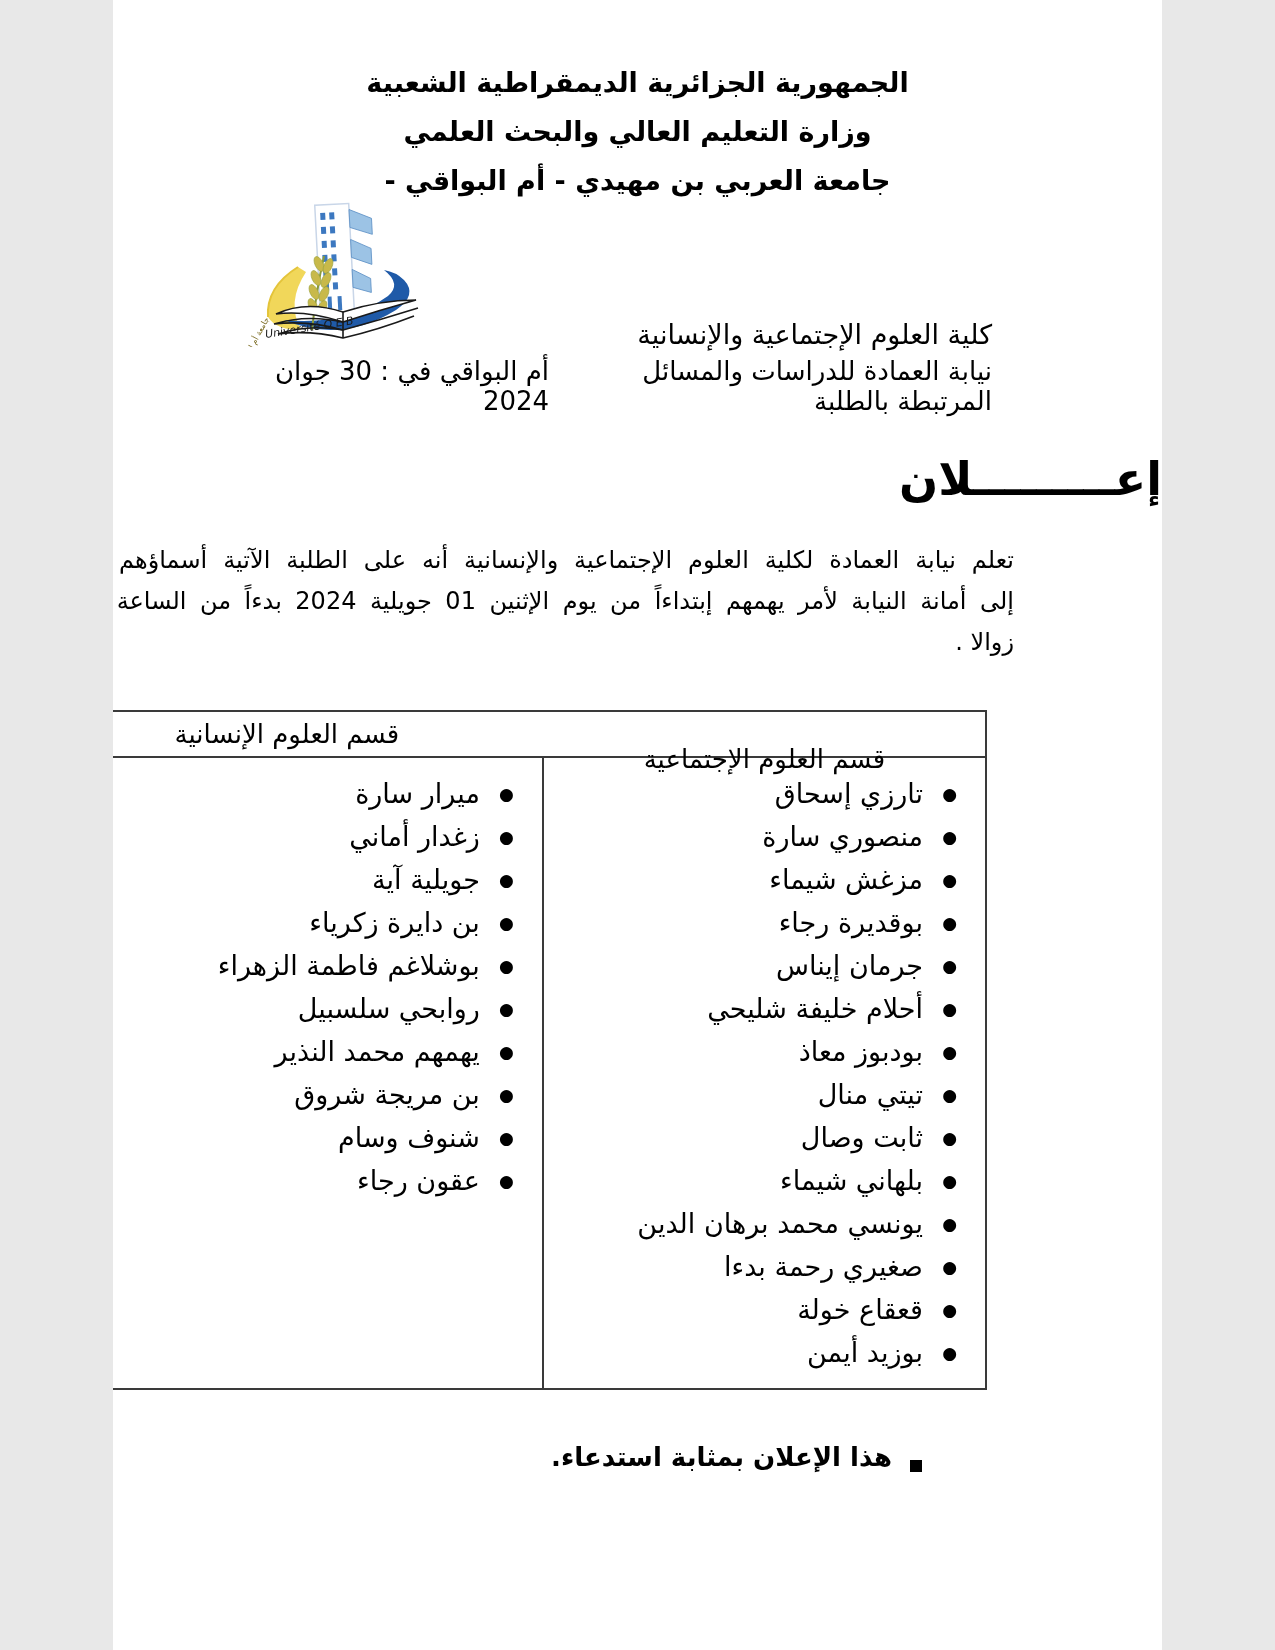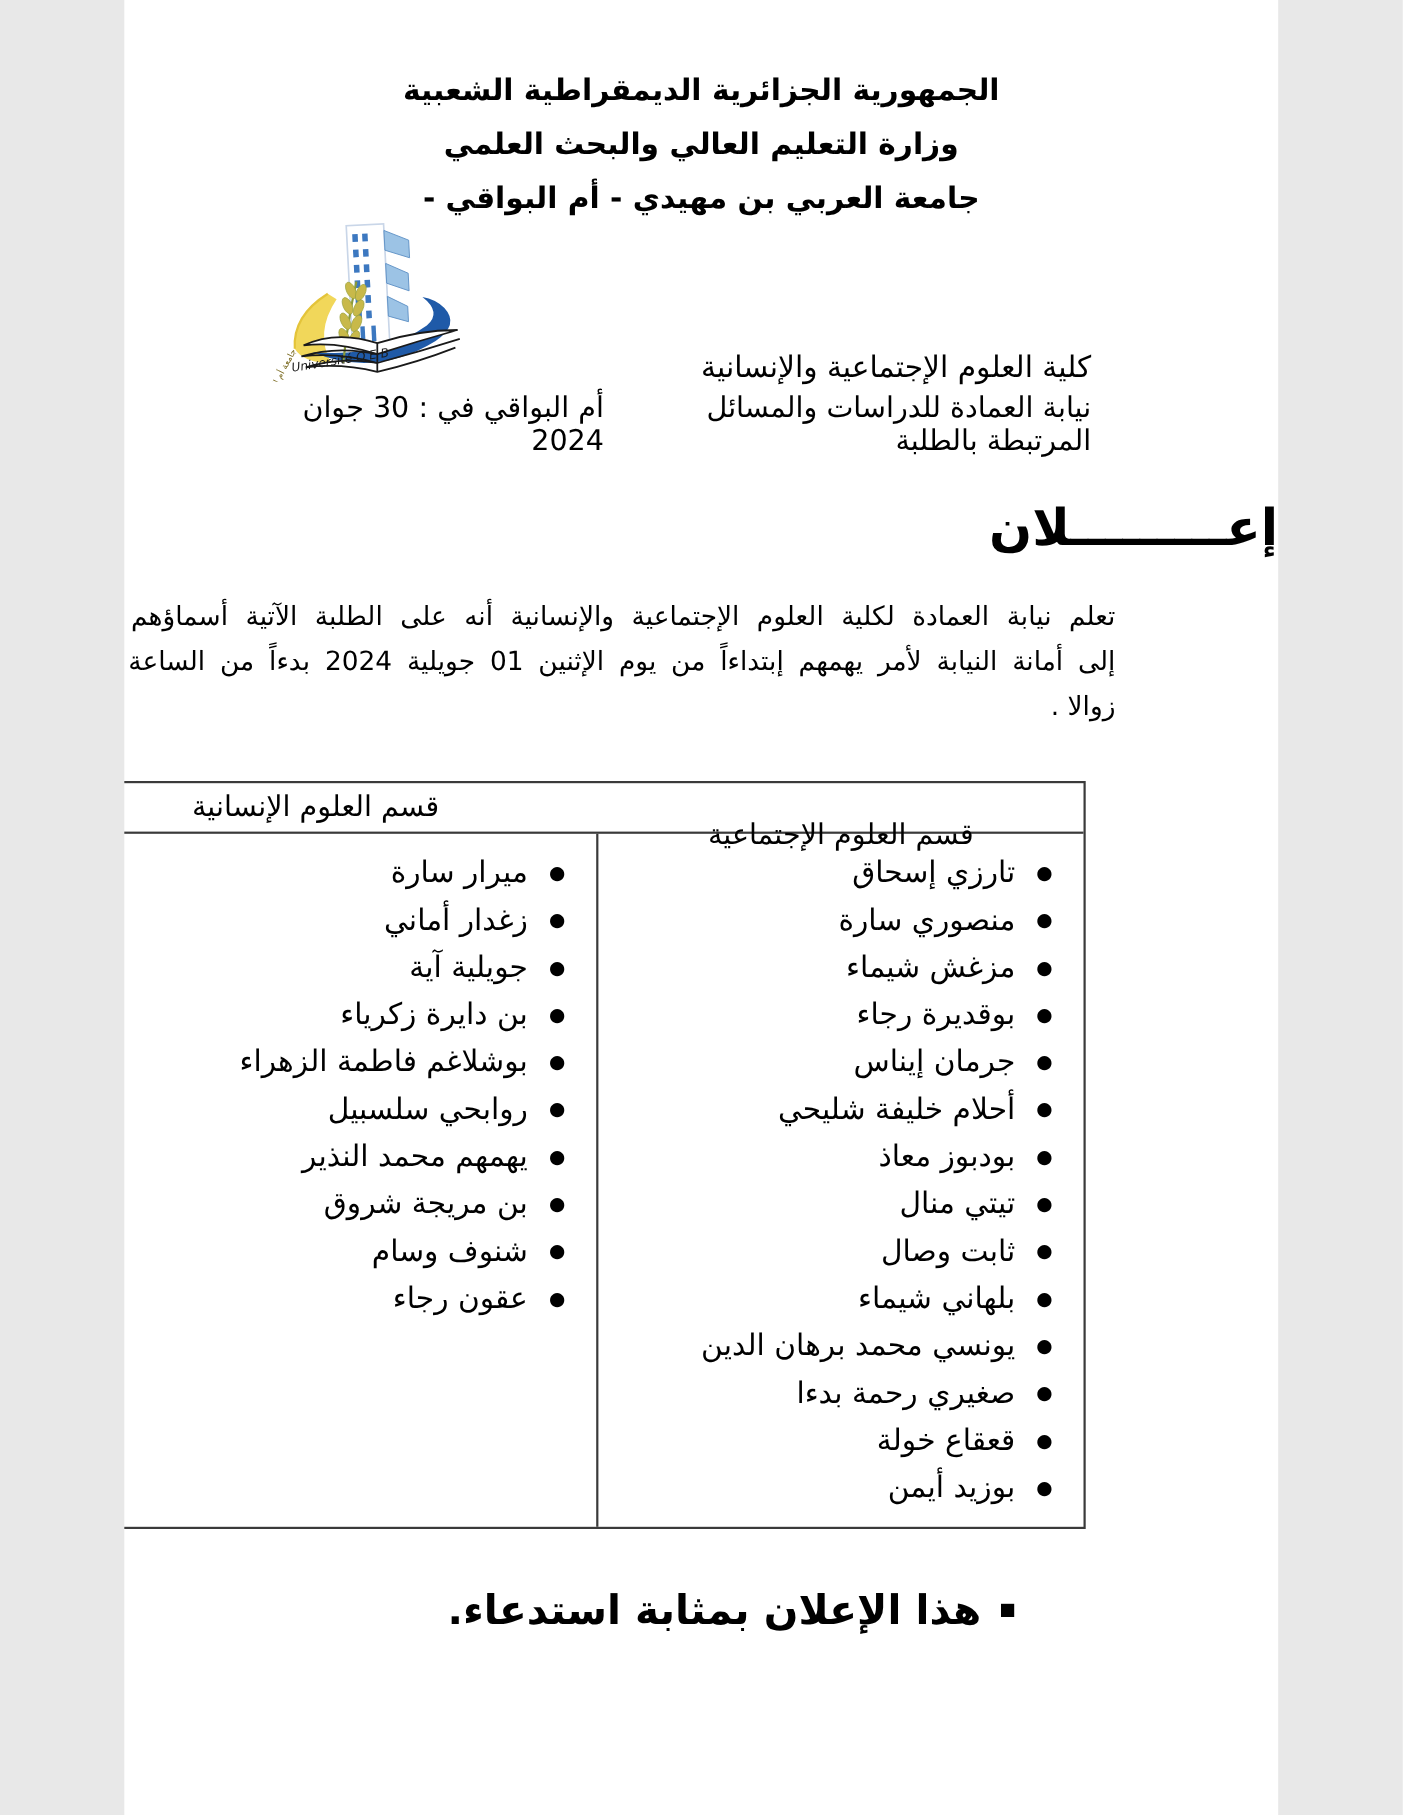--- a/index.html
+++ b/index.html
@@ -135,24 +135,24 @@
     right: 0;
     top: 1px;
     font-size: 17px;
   }
 
   
   .footer-note {
     position: absolute;
     top: 1442px;
     right: 240px;
-    font-size: 37px;
+    font-size: 26px;
     font-weight: bold;
     display: flex;
-    align-items: center;
+    align-items: flex-end;
     gap: 18px;
   }
   .footer-note .sq-bullet {
     width: 12px;
     height: 12px;
     background: #000;
     flex: 0 0 auto;
   }
 </style>
 </head>

